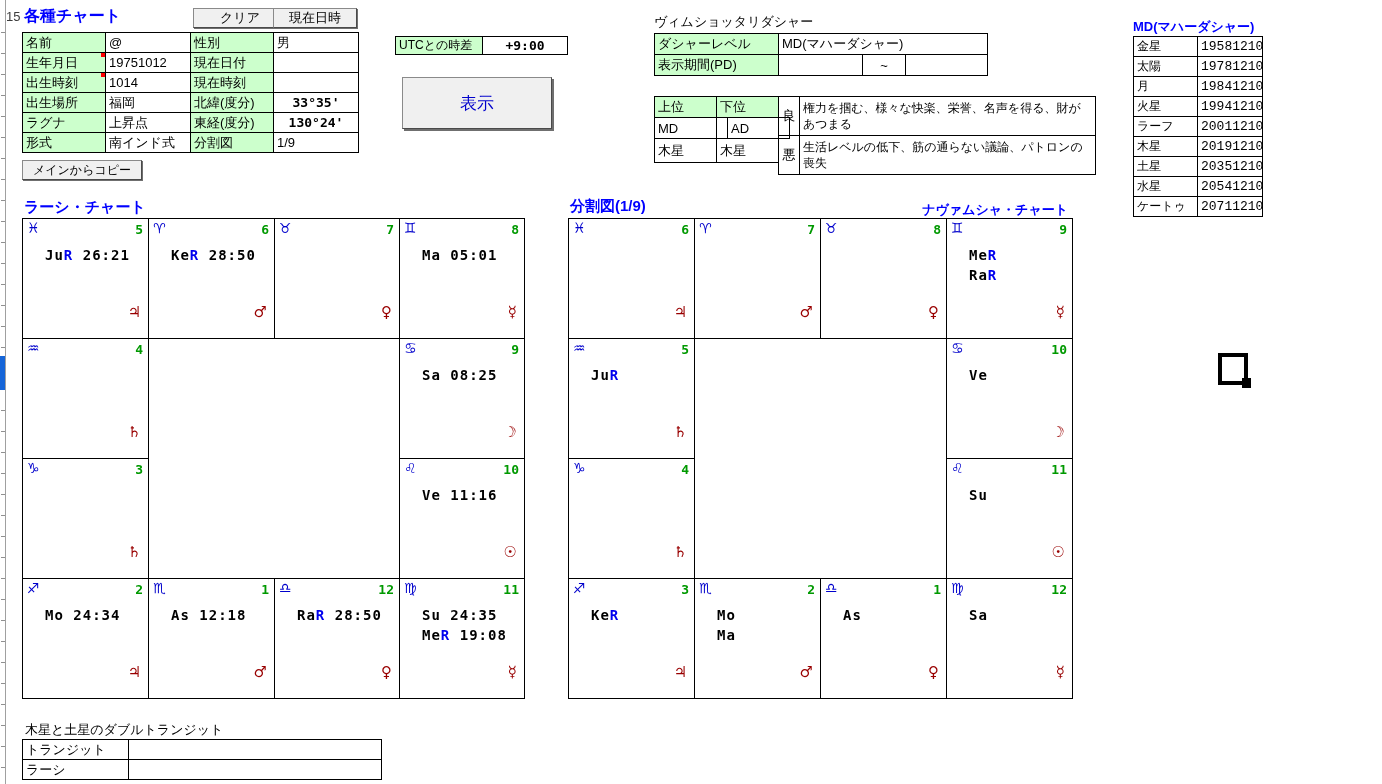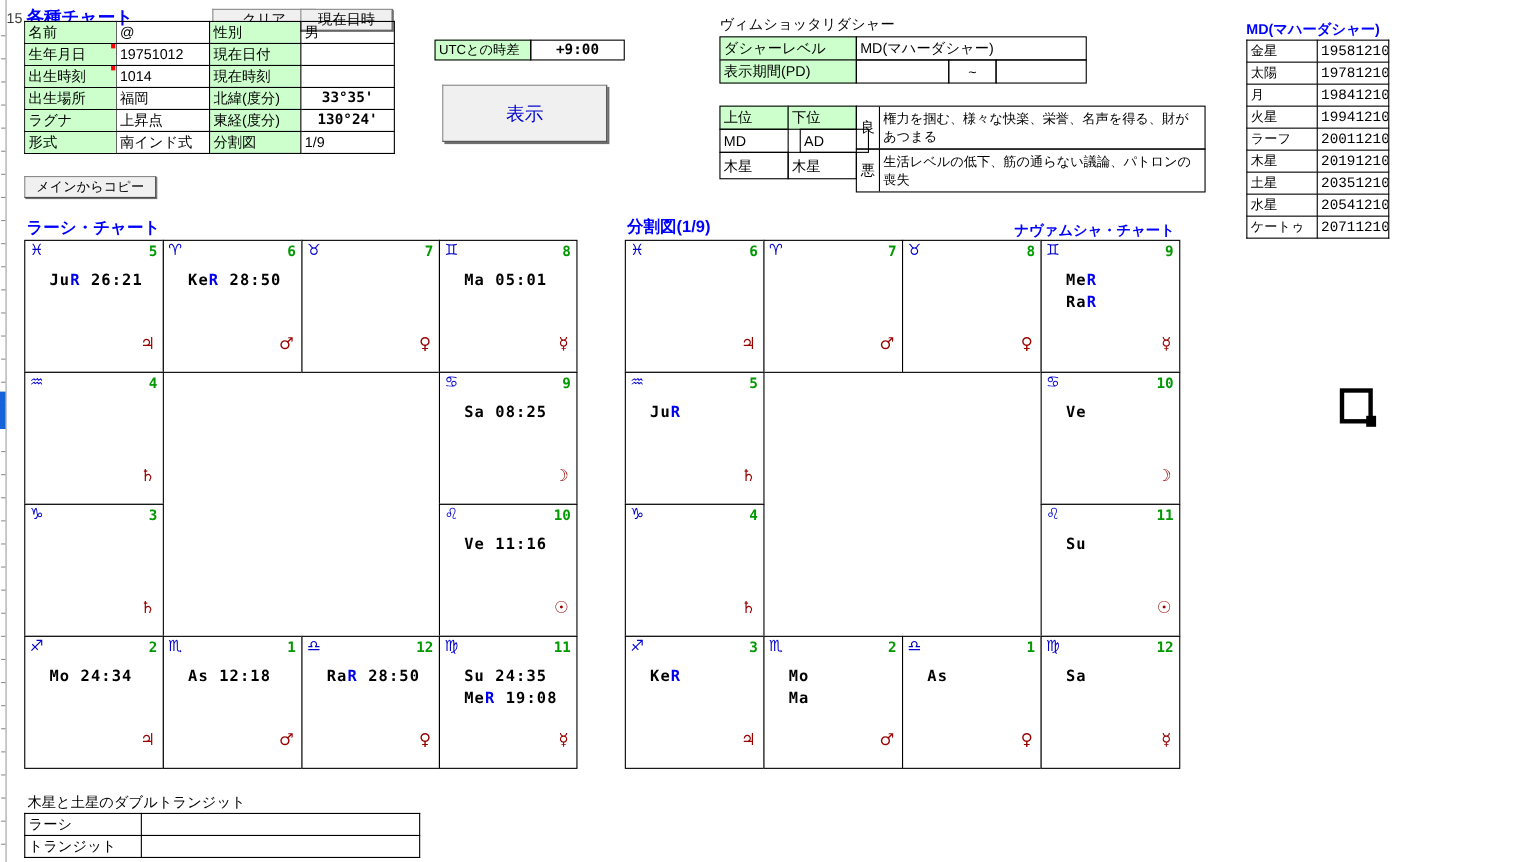--- a/index.html
+++ b/index.html
@@ -95,21 +95,21 @@
       <div class="tick" style="top: 767px;"></div>
     </div>
   <div id="sel-indicator" style="top:356px;height:34px;"></div>
 
   <div class="abs" style="left:6px;top:9px;font-size:13px;color:#3c3c3c;">15</div>
   <div class="abs blue-title" style="left:24px;top:6px;font-size:16px;">各種チャート</div>
 
   <div class="btn" style="left:193px;top:8px;width:94px;height:20px;">クリア</div>
   <div class="btn" style="left:273px;top:8px;width:84px;height:20px;">現在日時</div>
 
-  <table class="grid abs" style="left:22px;top:19px;width:336px;">
+  <table class="grid abs" style="left:22px;top:32px;width:336px;">
     <colgroup>
         <col style="width:83px">
         <col style="width:85px">
         <col style="width:83px">
         <col style="width:85px">
       </colgroup>
     <tbody>
         <tr>
           <td class="green note-cell">名前</td>
           <td>@</td>
@@ -425,23 +425,23 @@
     </div>
 
   <div class="abs" style="left:25px;top:721px;font-size:13px;">木星と土星のダブルトランジット</div>
   <table class="grid abs" style="left:22px;top:739px;width:359px;">
     <colgroup>
         <col style="width:106px">
         <col style="width:253px">
       </colgroup>
     <tbody>
         <tr>
+          <td>トランジット</td>
+          <td></td>
+        </tr>
+        <tr>
           <td>ラーシ</td>
           <td></td>
         </tr>
-        <tr>
-          <td>トランジット</td>
-          <td></td>
-        </tr>
       </tbody>
   </table>
 
 </div>
 
 </body></html>

